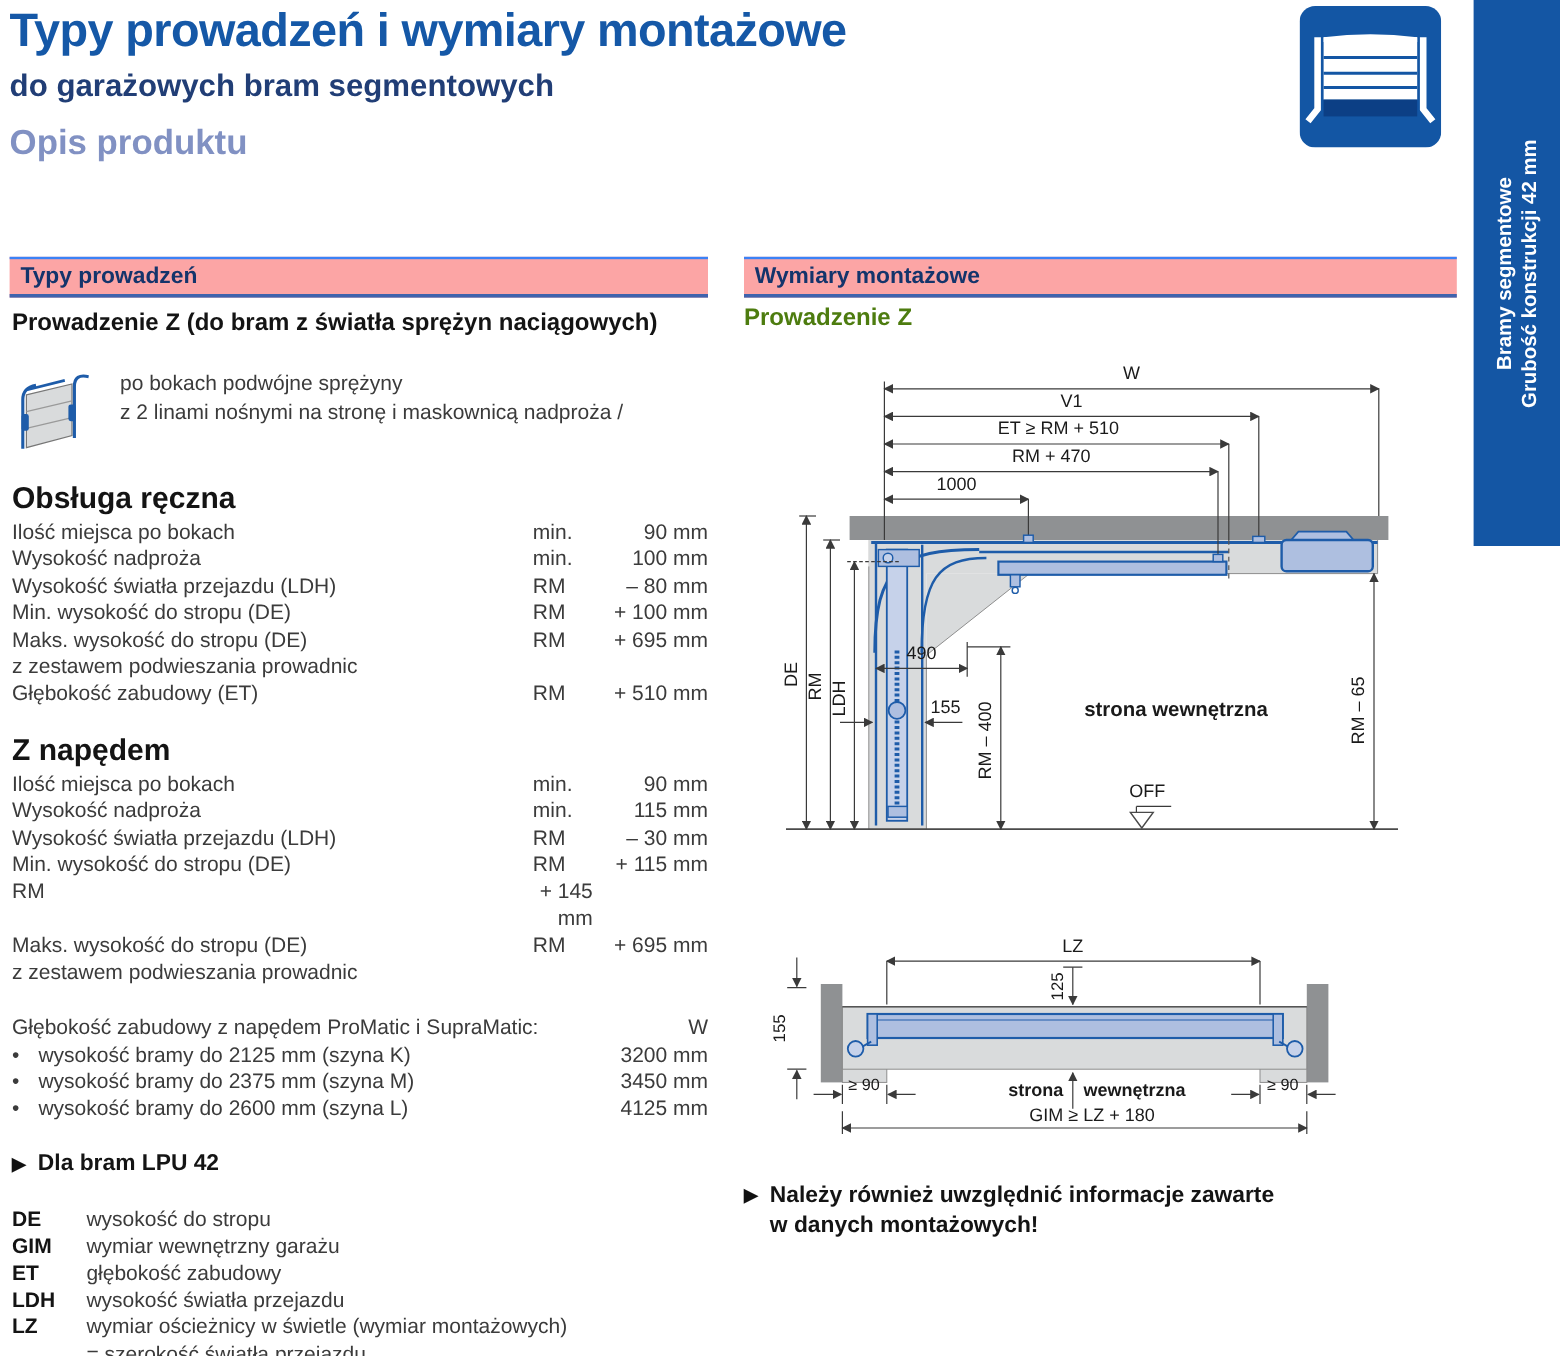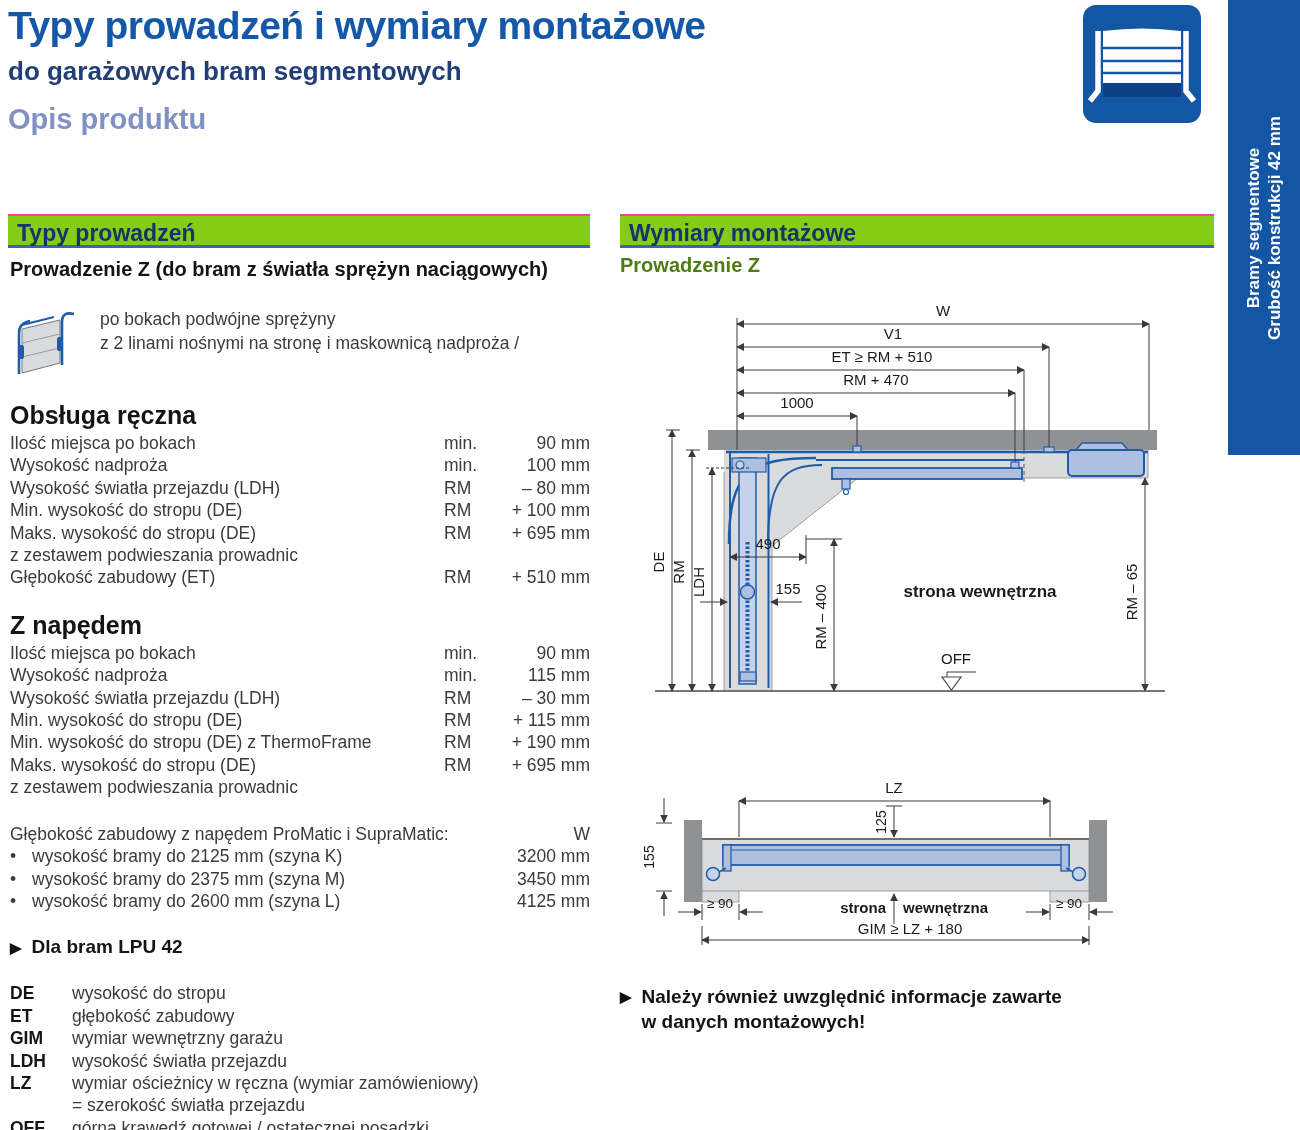--- a/index.html
+++ b/index.html
@@ -8,22 +8,22 @@
   .h1{position:absolute;left:8px;top:4px;font-size:39px;font-weight:700;letter-spacing:-0.5px;color:#1558a7;}
   .h2{position:absolute;left:8px;top:56px;font-size:26px;font-weight:700;color:#213e76;}
   .h3{position:absolute;left:8px;top:103px;font-size:29px;font-weight:700;color:#8191c3;}
   .corner-icon{position:absolute;left:1083px;top:5px;width:118px;height:118px;}
   .side-tab{position:absolute;right:0;top:0;width:72px;height:455px;background:#1456a4;}
   .side-tab .rot{position:absolute;left:50%;top:50%;width:440px;height:66px;
       transform:translate(-50%,-50%) rotate(-90deg);display:flex;flex-direction:column;
       justify-content:center;text-align:center;color:#fff;font-weight:700;font-size:17px;line-height:21px;}
   .col-left{position:absolute;left:8px;top:214px;width:582px;}
   .col-right{position:absolute;left:620px;top:214px;width:585px;height:836px;}
-  .secbar{height:25px;padding:4px 0 0 9px;background:#84cc16;border-top:2px solid #ec4899;
-          border-bottom:3px solid #3f63ad;font-size:23px;font-weight:700;color:#14346b;}
+  .secbar{height:25px;padding:4px 0 0 9px;background:#fca5a5;border-top:2px solid #3b82f6;
+          border-bottom:3px solid #3f63ad;font-size:19px;font-weight:700;color:#14346b;}
   .lead{margin-top:10px;font-size:20px;font-weight:700;color:#141414;padding-left:2px;}
   .intro{margin-top:26px;display:flex;gap:26px;padding-left:2px;}
   .intro .txt{font-size:17.5px;line-height:24px;}
   .sec-h{margin-top:22px;font-size:25px;font-weight:700;color:#141414;padding-left:2px;}
   .rows{margin-top:2px;padding-left:2px;}
   .row{display:grid;grid-template-columns:1fr 50px 96px;font-size:17.5px;line-height:22.4px;}
   .row .val{text-align:right;}
   .drive{margin-top:24px;padding-left:2px;}
   .drow{display:grid;grid-template-columns:22px 1fr 104px;font-size:17.5px;line-height:22.4px;}
   .drow.head{grid-template-columns:1fr 104px;margin-top:12px;}
@@ -148,23 +148,22 @@
           <span class="lab">Wysokość światła przejazdu  (LDH)</span>
           <span class="pre">RM</span>
           <span class="val">– 30 mm</span>
         </div>
       <div class="row">
           <span class="lab">Min. wysokość do stropu (DE)</span>
           <span class="pre">RM</span>
           <span class="val">+ 115 mm</span>
         </div>
       <div class="row">
-          <span class="lab">Min. wysokość do stropu (DE) z ThermoFrame</span>
-          <span class="pre">RM</span>
-          <span class="val">+ 190 mm</span>
+          <span class="pre">RM</span>
+          <span class="val">+ 145 mm</span>
         </div>
       <div class="row">
           <span class="lab">Maks. wysokość do stropu (DE)</span>
           <span class="pre">RM</span>
           <span class="val">+ 695 mm</span>
         </div>
       <div class="row">
           <span class="lab">z zestawem podwieszania prowadnic</span>
           <span class="pre"></span>
           <span class="val"></span>
@@ -197,35 +196,35 @@
       <span class="mk">▶</span>
       <span>Dla bram LPU 42</span>
     </div>
 
     <div class="legend">
       <div class="lrow">
           <span class="term">DE</span>
           <span>wysokość do stropu</span>
         </div>
       <div class="lrow">
+          <span class="term">GIM</span>
+          <span>wymiar wewnętrzny garażu</span>
+        </div>
+      <div class="lrow">
           <span class="term">ET</span>
           <span>głębokość zabudowy</span>
         </div>
       <div class="lrow">
-          <span class="term">GIM</span>
-          <span>wymiar wewnętrzny garażu</span>
-        </div>
-      <div class="lrow">
           <span class="term">LDH</span>
           <span>wysokość światła przejazdu</span>
         </div>
       <div class="lrow">
           <span class="term">LZ</span>
           <span>
-            <div>wymiar ościeżnicy w ręczna (wymiar zamówieniowy)</div>
+            <div>wymiar ościeżnicy w świetle (wymiar montażowych)</div>
             <div>= szerokość światła przejazdu</div>
           </span>
         </div>
       <div class="lrow">
           <span class="term">OFF</span>
           <span>górna krawędź gotowej / ostatecznej posadzki</span>
         </div>
       <div class="lrow">
           <span class="term">RM</span>
           <span>wysokość wzorcowa (wymiar zamówieniowy)</span>

